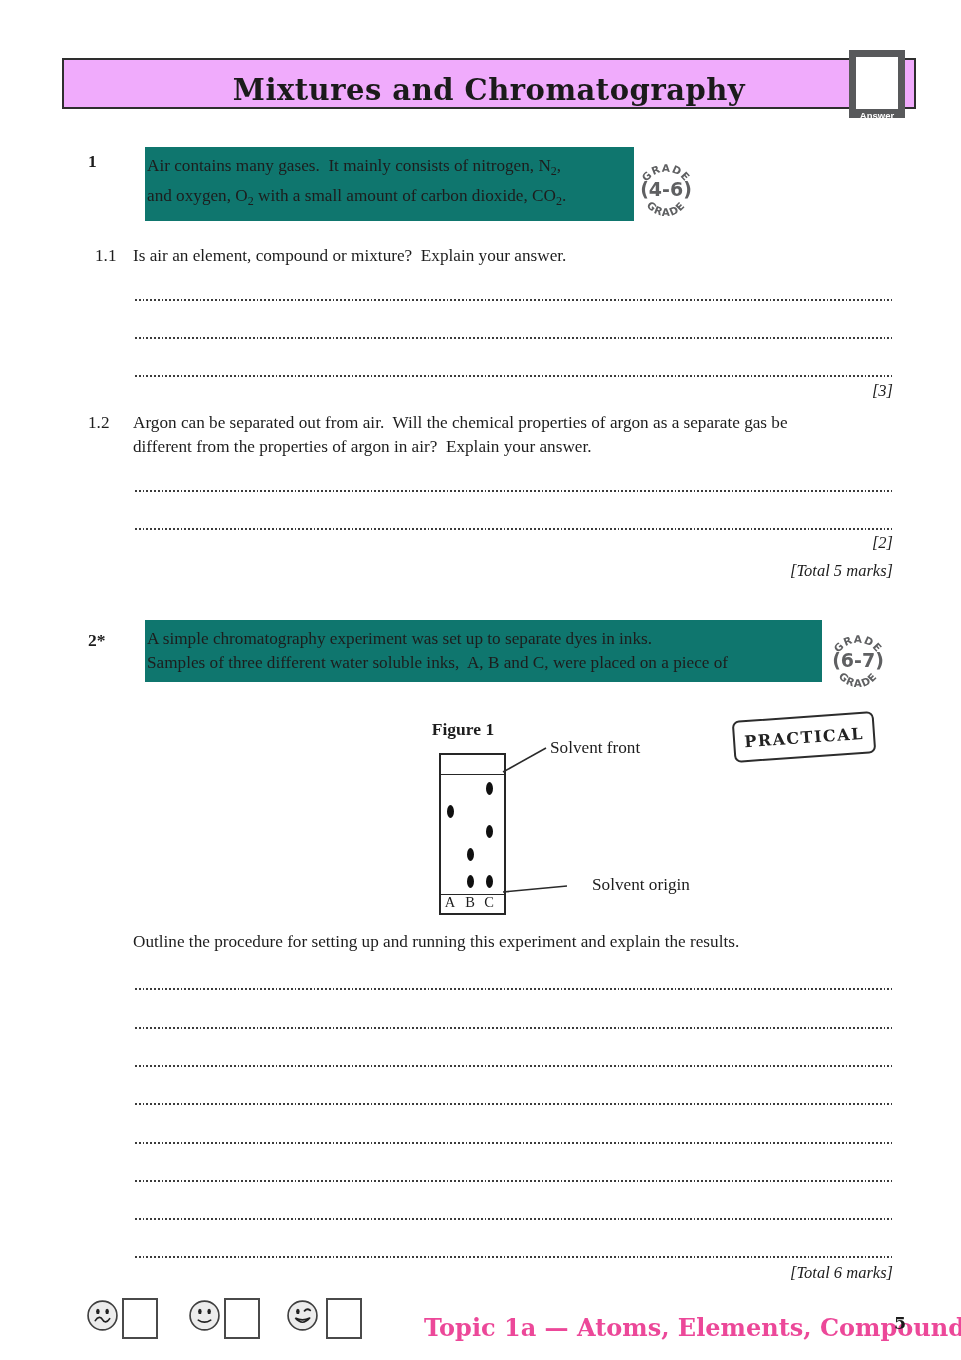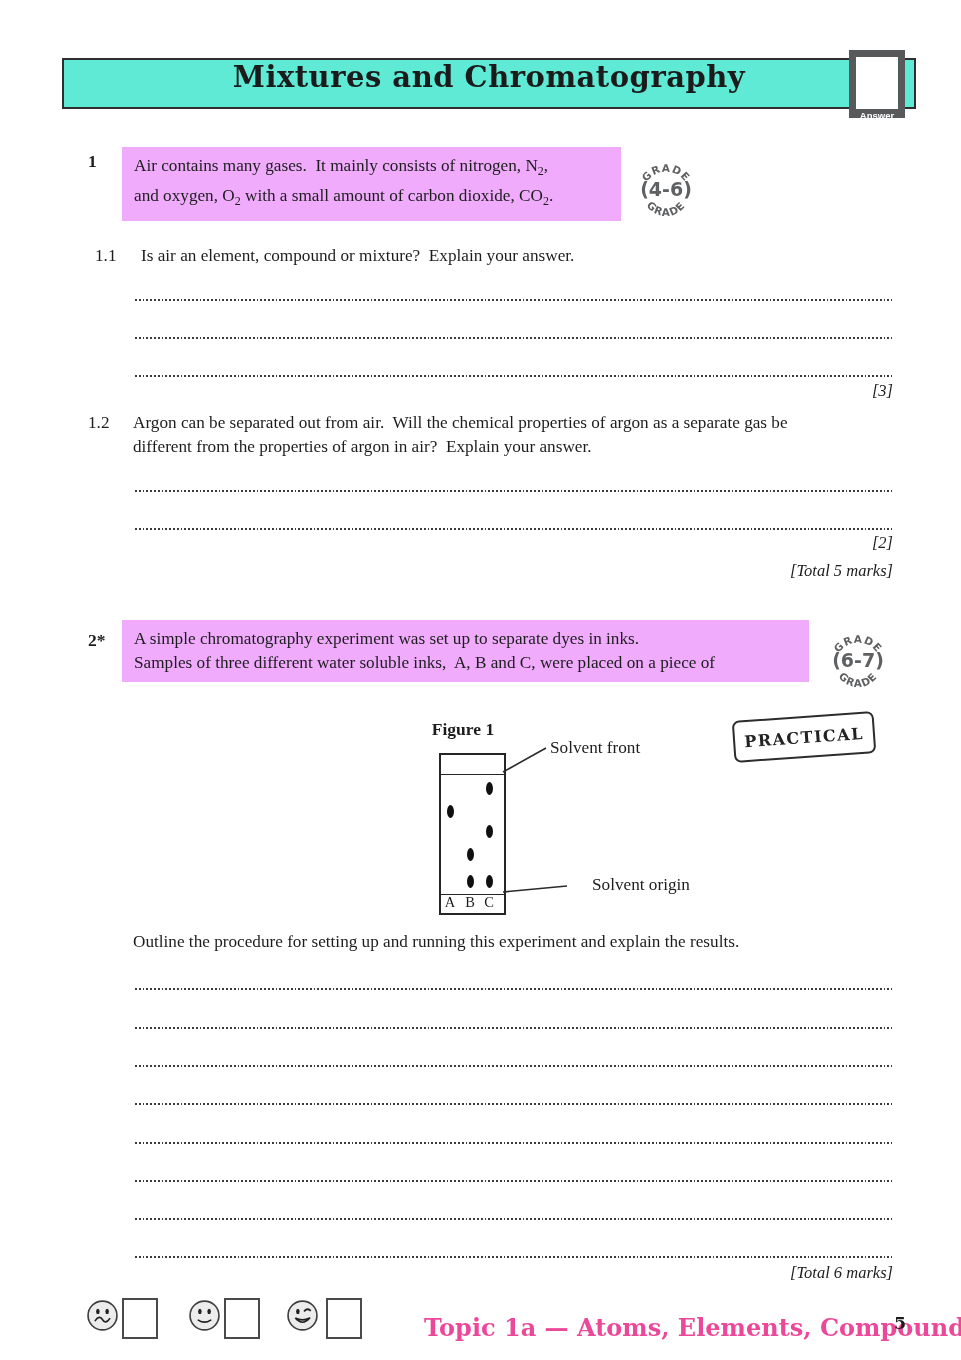--- a/index.html
+++ b/index.html
@@ -1,30 +1,30 @@
 <!DOCTYPE html>
 <html><head>
 <meta charset="utf-8">
 <style>
   html,body{margin:0;padding:0;background:#ffffff;}
   #page{position:relative;width:961px;height:1360px;background:#fff;overflow:hidden;
         font-family:"Liberation Serif",serif;color:#1d1d1d;}
   
   .title-bar{position:absolute;left:62px;top:58px;width:850px;height:47px;
-             background:#5eead4;border:2px solid #2e2e2e;display:flex;align-items:flex-start;justify-content:center;}
+             background:#f0abfc;border:2px solid #2e2e2e;display:flex;align-items:flex-end;justify-content:center;}
   .title-text{font-family:"DejaVu Serif",serif;font-weight:bold;font-size:29px;color:#1b1b1b;letter-spacing:.5px;}
   .ans-badge{position:absolute;left:849px;top:50px;width:56px;height:68px;background:#58595b;z-index:5;}
   .ans-badge .qr{position:absolute;left:7px;top:7px;width:42px;height:52px;background:#ffffff;}
   .ans-badge .lbl{position:absolute;left:0;top:61px;width:56px;text-align:center;color:#fff;
                   font-family:"Liberation Sans",sans-serif;font-weight:bold;font-size:9.5px;line-height:10.5px;}
   
   .qnum{position:absolute;font-weight:bold;font-size:17.5px;}
   .subnum{position:absolute;font-size:17.2px;}
   .qline{display:block;white-space:pre;font-size:17.2px;line-height:23.8px;}
-  .graybox{position:absolute;background:#f0abfc;padding:7px 0 7px 12px;}
+  .graybox{position:absolute;background:#0f766e;padding:7px 0 7px 2px;margin-left:23px;}
   .plain{position:absolute;font-size:17.2px;white-space:pre;}
   .sub2{font-size:12px;vertical-align:-4px;}
   .bold{font-weight:bold;}
   
   .dline{position:absolute;left:135px;width:757px;height:2.4px;
          background:repeating-linear-gradient(to right,#3b3b3b 0 1.7px,transparent 1.7px 3.8px);}
   .marks{position:absolute;right:68px;font-style:italic;font-size:16.5px;color:#1d1d1d;white-space:pre;}
   
   .fig-title{position:absolute;left:413px;top:719px;width:100px;text-align:center;
              font-weight:bold;font-size:17.5px;}
@@ -78,21 +78,21 @@
     <text font-family="DejaVu Sans,sans-serif" font-size="10.5" font-weight="bold" fill="#5f6062" letter-spacing="1">
       <textPath href="#gb1top" startOffset="50%" text-anchor="middle">GRADE</textPath>
     </text>
     <text x="34" y="44" text-anchor="middle" font-family="DejaVu Sans,sans-serif" font-size="19" font-weight="bold" fill="#5f6062">(4-6)</text>
     <text font-family="DejaVu Sans,sans-serif" font-size="10.5" font-weight="bold" fill="#5f6062" letter-spacing="1">
       <textPath href="#gb1bot" startOffset="50%" text-anchor="middle">GRADE</textPath>
     </text>
   </svg>
 
   <span class="subnum" style="left:95px;top:246px;">1.1</span>
-  <span class="plain" style="left:133px;top:246px;margin-left:8px;">Is air an element, compound or mixture?  Explain your answer.</span>
+  <span class="plain" style="left:133px;top:246px;">Is air an element, compound or mixture?  Explain your answer.</span>
   <div class="dline" style="top:299px;"></div>
   <div class="dline" style="top:337px;"></div>
   <div class="dline" style="top:375px;"></div>
   <span class="marks" style="top:381px;">[3]</span>
 
   <span class="subnum" style="left:88px;top:413px;">1.2</span>
   <span class="plain" style="left:133px;top:413px;">Argon can be separated out from air.  Will the chemical properties of argon as a separate gas be</span>
   <span class="plain" style="left:133px;top:437px;">different from the properties of argon in air?  Explain your answer.</span>
   <div class="dline" style="top:490px;"></div>
   <div class="dline" style="top:528px;"></div>

